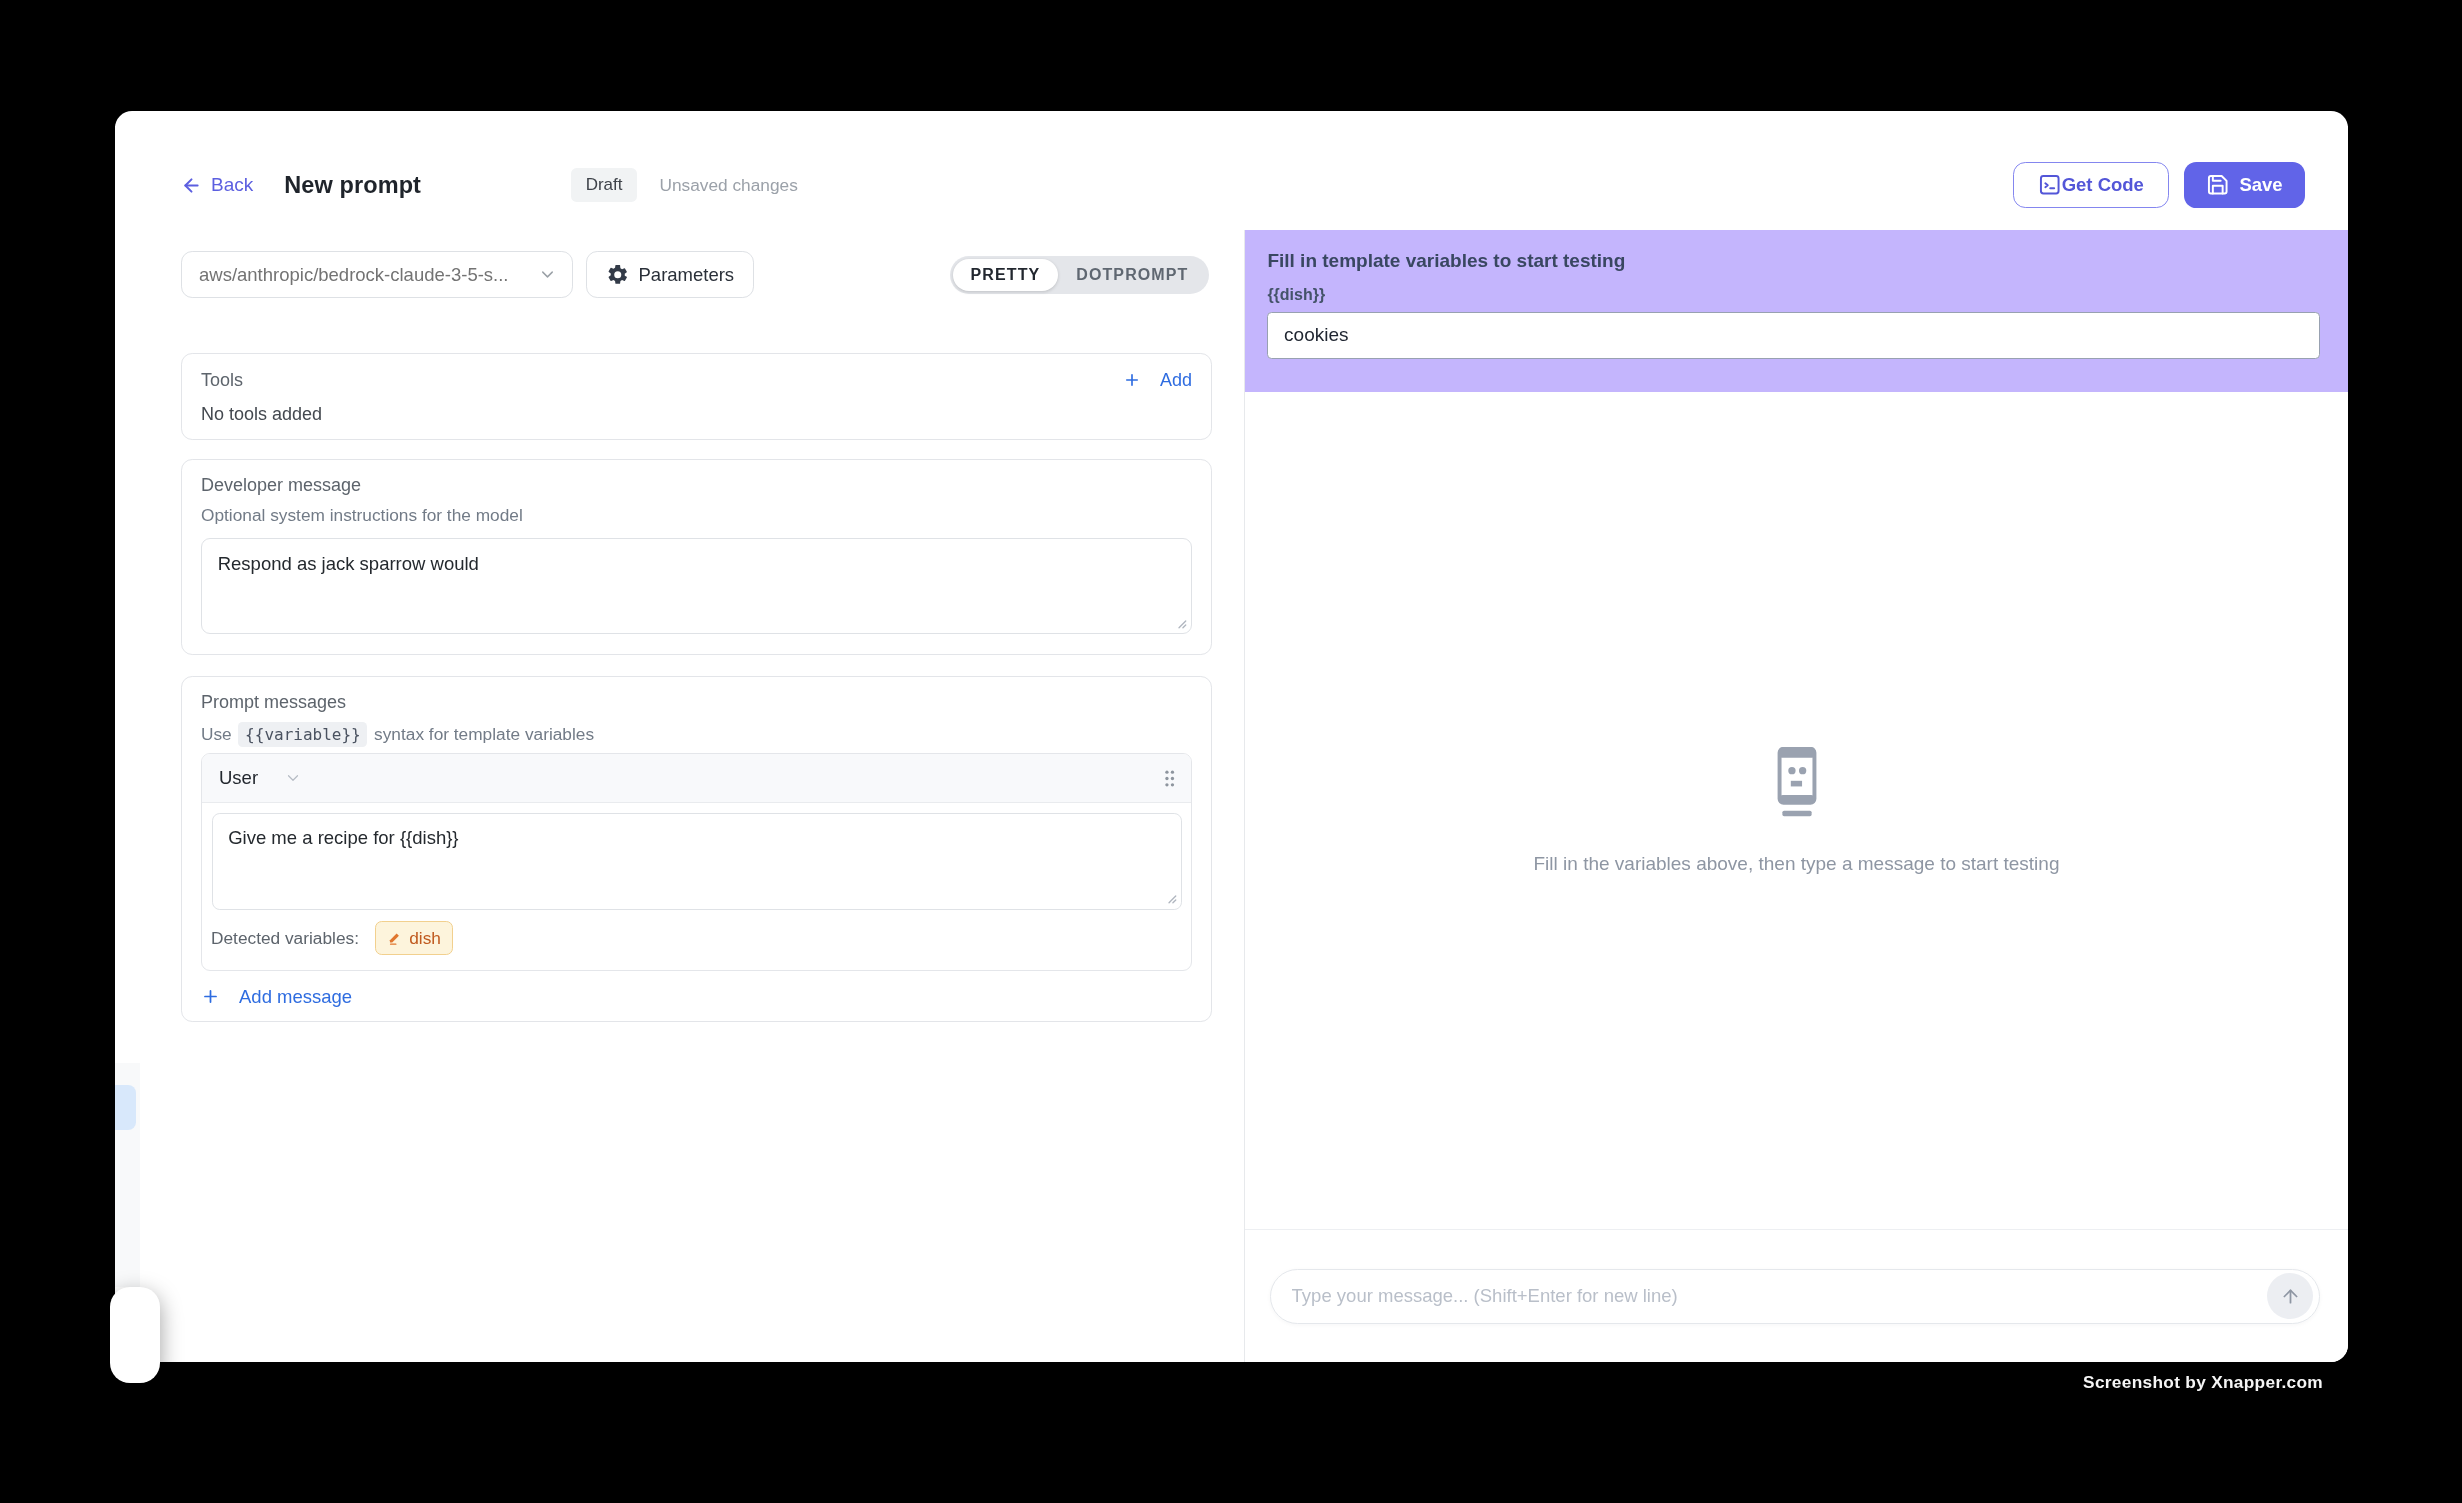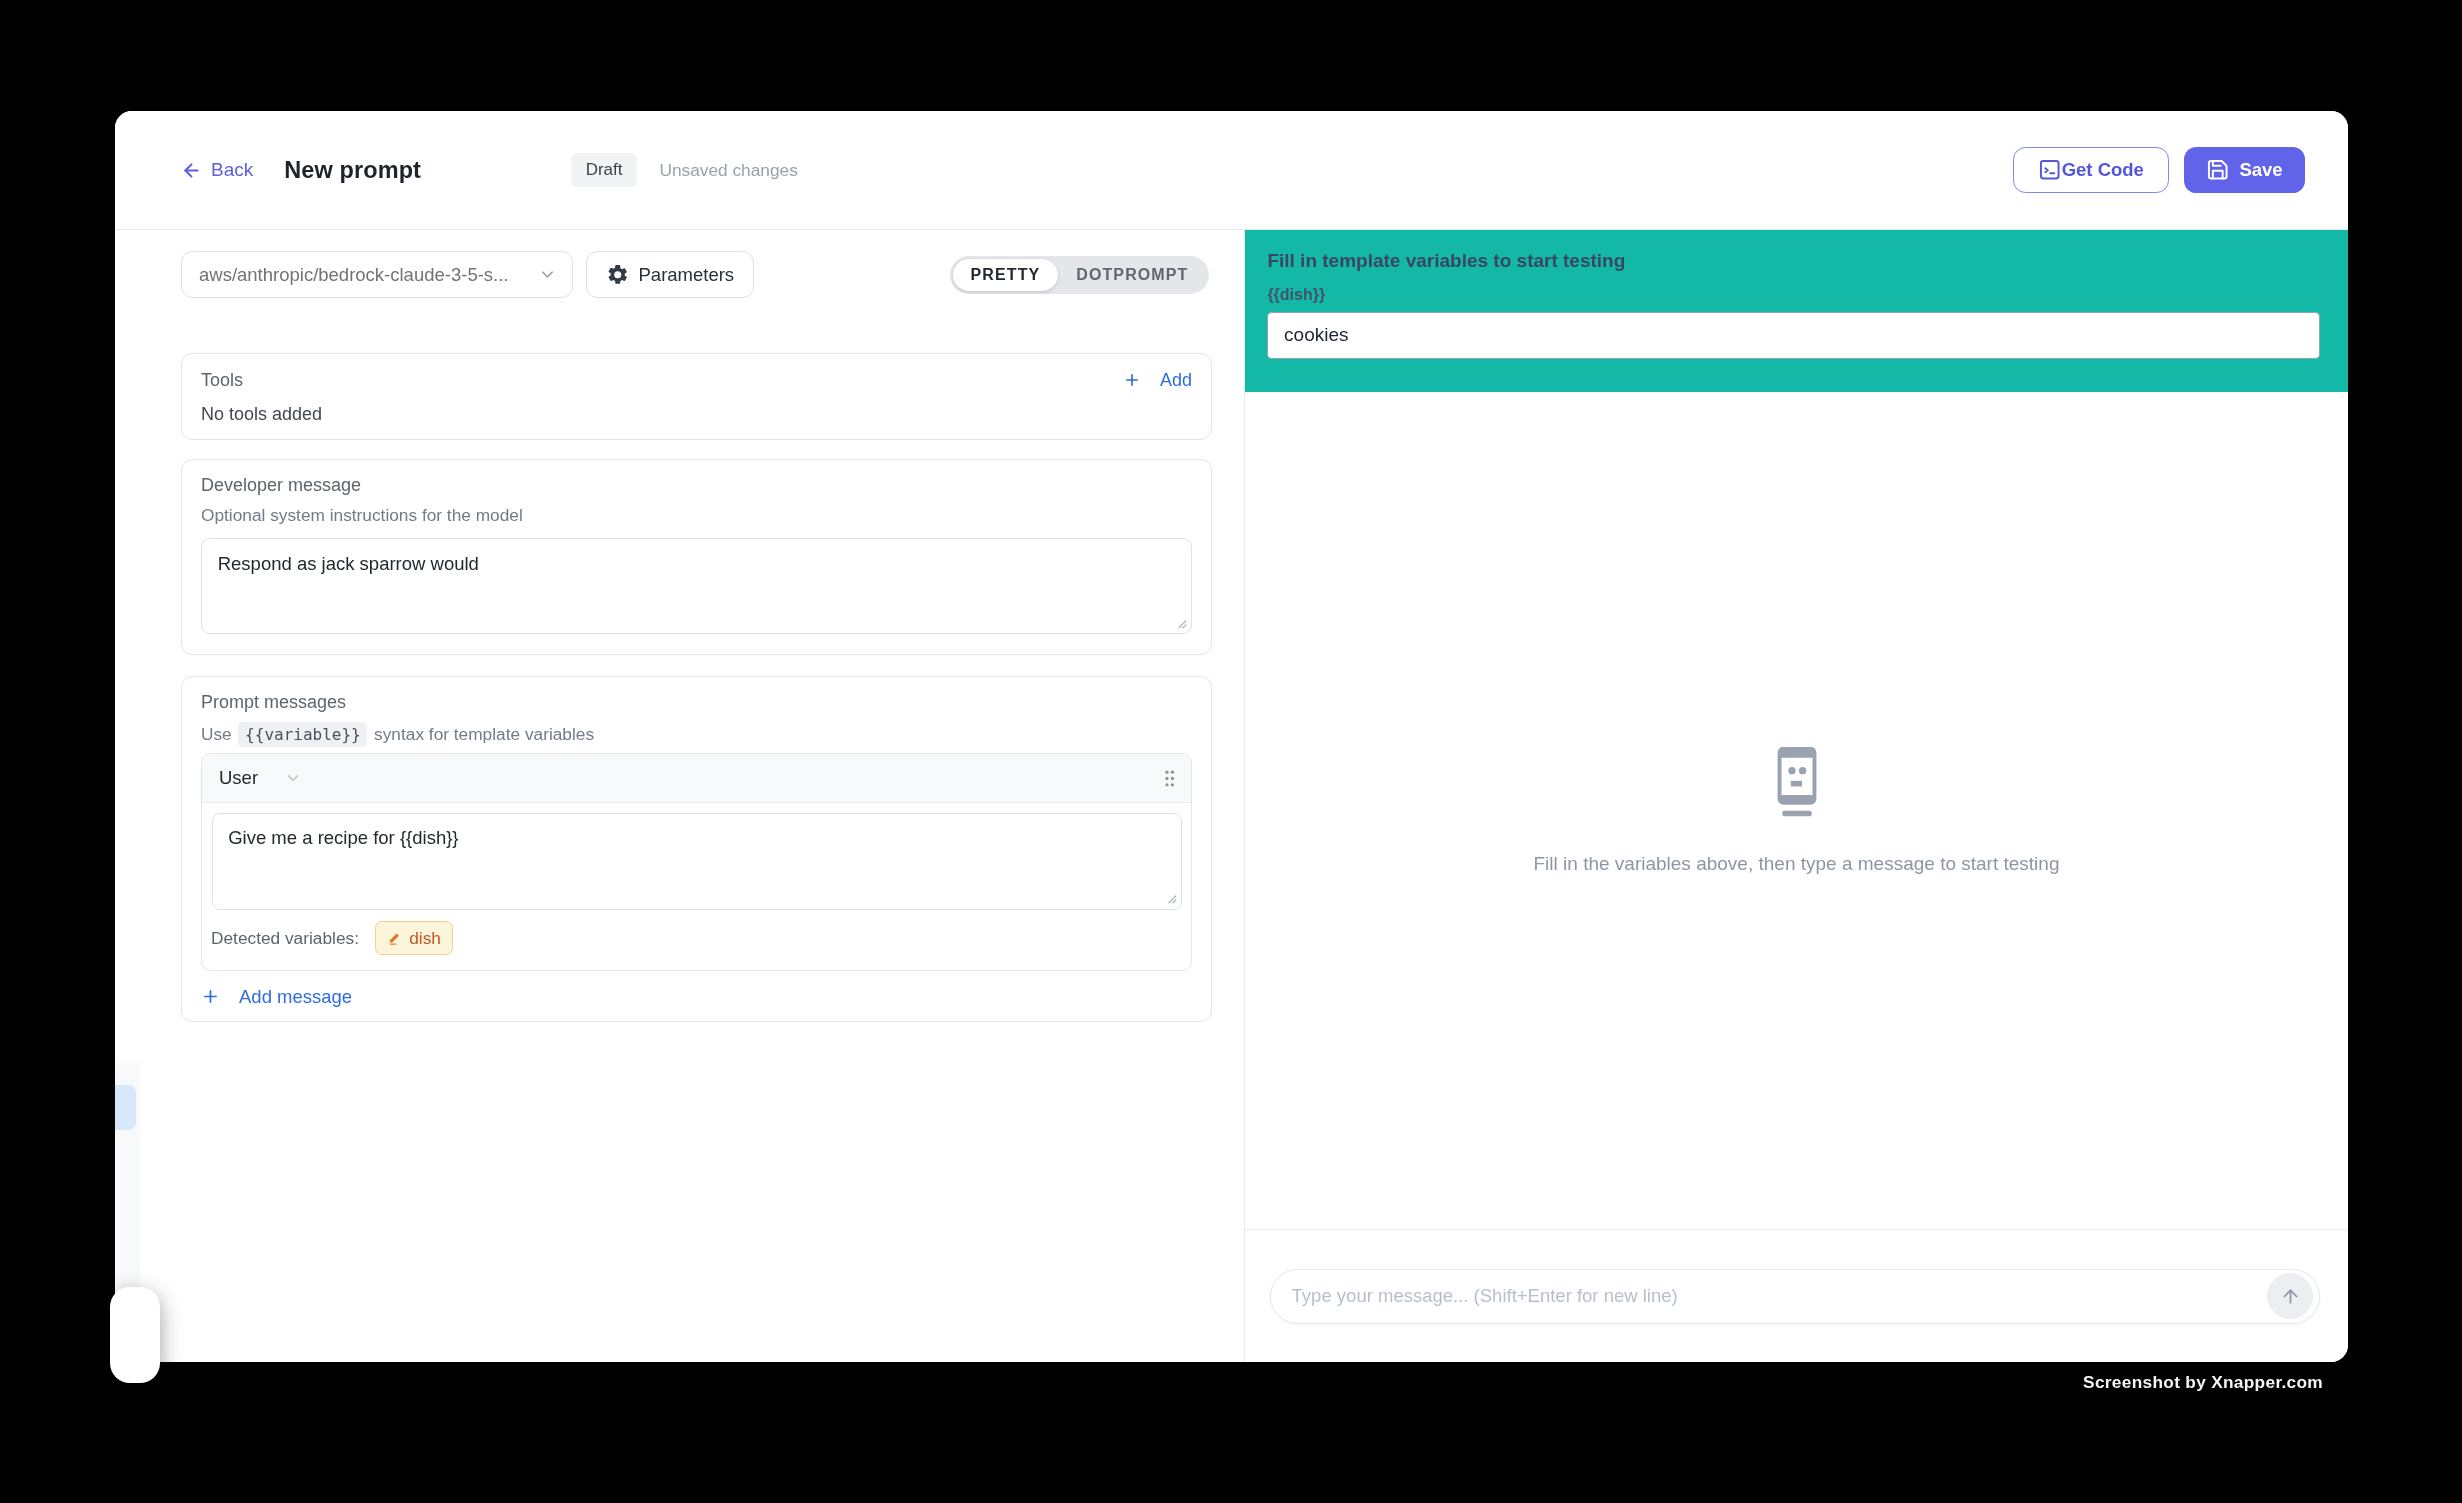--- a/index.html
+++ b/index.html
@@ -9,21 +9,21 @@
   .stage { position:absolute; inset:0; background:#000; }
 
   .app-card {
     position:absolute; left:115px; top:111px; width:2233px; height:1251px;
     background:#fff; border-radius:17px; overflow:hidden;
     box-shadow:0 17px 67px rgba(0,0,0,.55);
   }
 
   
   .app-header {
-    position:absolute; left:0; top:0; right:0; height:119px;
+    position:absolute; left:0; top:15px; right:0; height:119px;
     display:flex; align-items:center; padding:0 43px 0 66px;
     border-bottom:1.1px solid #e9ebee; background:#fff;
   }
   .back-link { display:flex; align-items:center; gap:9px; color:#5c5fe0; font-size:19px; font-weight:500; cursor:pointer; }
   .page-title { margin-left:31px; font-size:23.5px; font-weight:600; color:#1f242b; letter-spacing:0.1px; }
   .draft-badge { margin-left:150px; background:#f1f3f4; color:#3f434a; font-size:17px; font-weight:500; padding:6.7px 14.6px; border-radius:5.6px; }
   .unsaved-note { margin-left:22.4px; color:#9ba1a9; font-size:17.3px; }
   .header-spacer { flex:1; }
   .btn { display:flex; align-items:center; justify-content:center; height:46px; border-radius:12.3px; font-size:18.5px; font-weight:600; cursor:pointer; }
   .btn-outline { border:1.1px solid #8486ef; color:#5356d8; background:#fff; padding:0 24px; gap:0; }
@@ -92,21 +92,21 @@
     background:#fdf4dc; border:1.1px solid #f2d08e; border-radius:6.7px;
     padding:5.6px 11.2px; font-size:17.3px; color:#c05a1f; cursor:pointer;
   }
   .add-message { margin-top:14.6px; font-size:18.5px; }
 
   
   .test-panel {
     position:absolute; left:1129px; top:119px; right:0; bottom:0;
     border-left:1.1px solid #e7e9ec; display:flex; flex-direction:column; background:#fff;
   }
-  .vars-panel { height:162px; background:#14b8a6; padding:20px 28px 0 22.4px; flex:none; }
+  .vars-panel { height:162px; background:#c4b5fd; padding:20px 28px 0 22.4px; flex:none; }
   .vars-title { font-size:19px; font-weight:700; color:#394761; line-height:22.4px; }
   .var-label { margin-top:13.4px; font-size:16px; font-weight:700; color:#44536a; }
   .var-input {
     margin-top:7.8px; width:100%; height:47px; background:#fff;
     border:1.1px solid #98a1b1; border-radius:4.5px; padding:0 15.7px;
     font-family:"Liberation Sans","DejaVu Sans",sans-serif; font-size:19px; color:#1f2530; outline:none;
   }
   .empty-state { flex:1; display:flex; flex-direction:column; align-items:center; justify-content:center; gap:35px; }
   .empty-msg { font-size:19px; color:#8e96a3; }
   .chat-divider { border-top:1.1px solid #edeff2; flex:none; }

